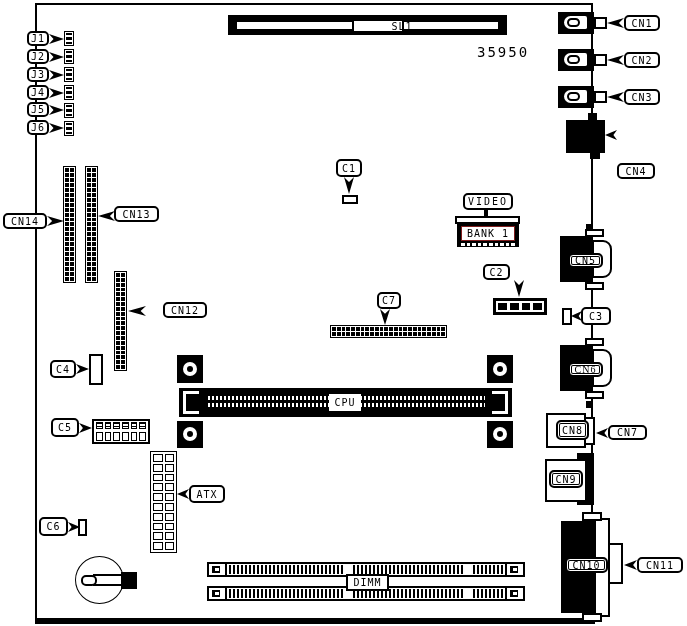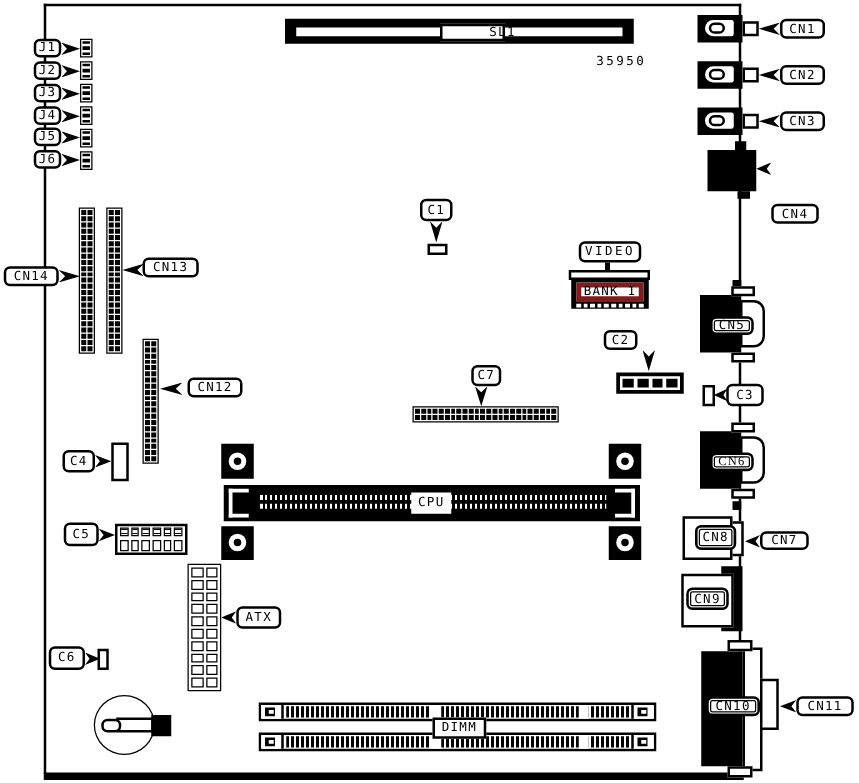--- a/index.html
+++ b/index.html
@@ -43,21 +43,21 @@
   .latch-r{right:0;border-left:2px solid #000;}
   .dimm-hatch{position:absolute;top:1px;height:9px;
               background:repeating-linear-gradient(90deg,#000 0 2px,#fff 2px 4px);}
   .dimm-gap{position:absolute;top:0;height:11px;background:#fff;}
   
   .pins{position:absolute;background:repeating-linear-gradient(90deg,#fff 0 2px,transparent 2px 4px);}
   .bracket-l{position:absolute;border-left:3px solid #fff;border-top:3px solid #fff;border-bottom:3px solid #fff;box-sizing:border-box;}
   .bracket-r{position:absolute;border-right:3px solid #fff;border-top:3px solid #fff;border-bottom:3px solid #fff;box-sizing:border-box;}
   .donut{position:absolute;width:14px;height:14px;border-radius:50%;background:#fff;display:flex;align-items:center;justify-content:center;}
   .donut::after{content:"";width:6px;height:6px;border-radius:50%;background:#000;}
-  .smalltext{position:absolute;font-size:10px;letter-spacing:2px;z-index:5;text-align:right;}
+  .smalltext{position:absolute;font-size:14px;letter-spacing:2px;z-index:5;text-align:right;}
   .dsub{position:absolute;background:#fff;border:2px solid #000;box-sizing:border-box;}
 </style>
 </head>
 <body>
 
 <div id="canvas">
 
   <div class="edge" style="left:35px;top:3px;width:2px;height:616px;"></div>
   <div class="edge" style="left:35px;top:3px;width:558px;height:2px;"></div>
   <div class="edge" style="left:591px;top:3px;width:2px;height:616px;"></div>
@@ -272,21 +272,21 @@
   <div class="callout" style="left:3px;top:213px;width:44px;height:16px;">
       <span>CN14</span>
     </div>
   <div class="beak beak-r" style="left:47px;top:216px;width:17px;height:10px;"></div>
 
   <div class="callout" style="left:114px;top:206px;width:45px;height:16px;">
       <span>CN13</span>
     </div>
   <div class="beak beak-l" style="left:98px;top:211px;width:17px;height:10px;"></div>
 
-  <div class="callout" style="left:150px;top:302px;width:44px;height:16px;">
+  <div class="callout" style="left:163px;top:302px;width:44px;height:16px;">
       <span>CN12</span>
     </div>
   <div class="beak beak-l" style="left:128px;top:306px;width:18px;height:10px;"></div>
 
   <div class="outline2" style="left:89px;top:354px;width:14px;height:31px;"></div>
   <div class="callout" style="left:50px;top:360px;width:26px;height:18px;">
       <span>C4</span>
     </div>
   <div class="beak beak-r" style="left:76px;top:364px;width:13px;height:10px;"></div>
 
@@ -295,21 +295,21 @@
     </div>
   <div class="beak beak-d" style="left:344px;top:177px;width:10px;height:17px;"></div>
   <div class="outline2" style="left:342px;top:195px;width:16px;height:9px;"></div>
 
   <div class="callout" style="left:463px;top:193px;width:50px;height:17px;letter-spacing:2px;">
       <span>VIDEO</span>
     </div>
   <div class="blk" style="left:484px;top:210px;width:4px;height:7px;"></div>
   <div class="outline2" style="left:455px;top:216px;width:65px;height:8px;"></div>
   <div class="blk" style="left:457px;top:223px;width:62px;height:24px;"></div>
-  <div class="boxlabel" style="left:461px;top:226px;width:54px;height:15px;border:4px solid #7f1d1d;">
+  <div class="boxlabel" style="left:461px;top:226px;width:54px;height:15px;border:1px solid #7f1d1d;">
       <span>BANK 1</span>
     </div>
   <div class="grid" style="left: 460px; top: 242px; width: 56px; height: 5px; border: none; background: transparent; display: grid; grid-template-columns: repeat(10, 1fr); gap: 2px;">
       <div class="cell-white"></div>
       <div class="cell-white"></div>
       <div class="cell-white"></div>
       <div class="cell-white"></div>
       <div class="cell-white"></div>
       <div class="cell-white"></div>
       <div class="cell-white"></div>

